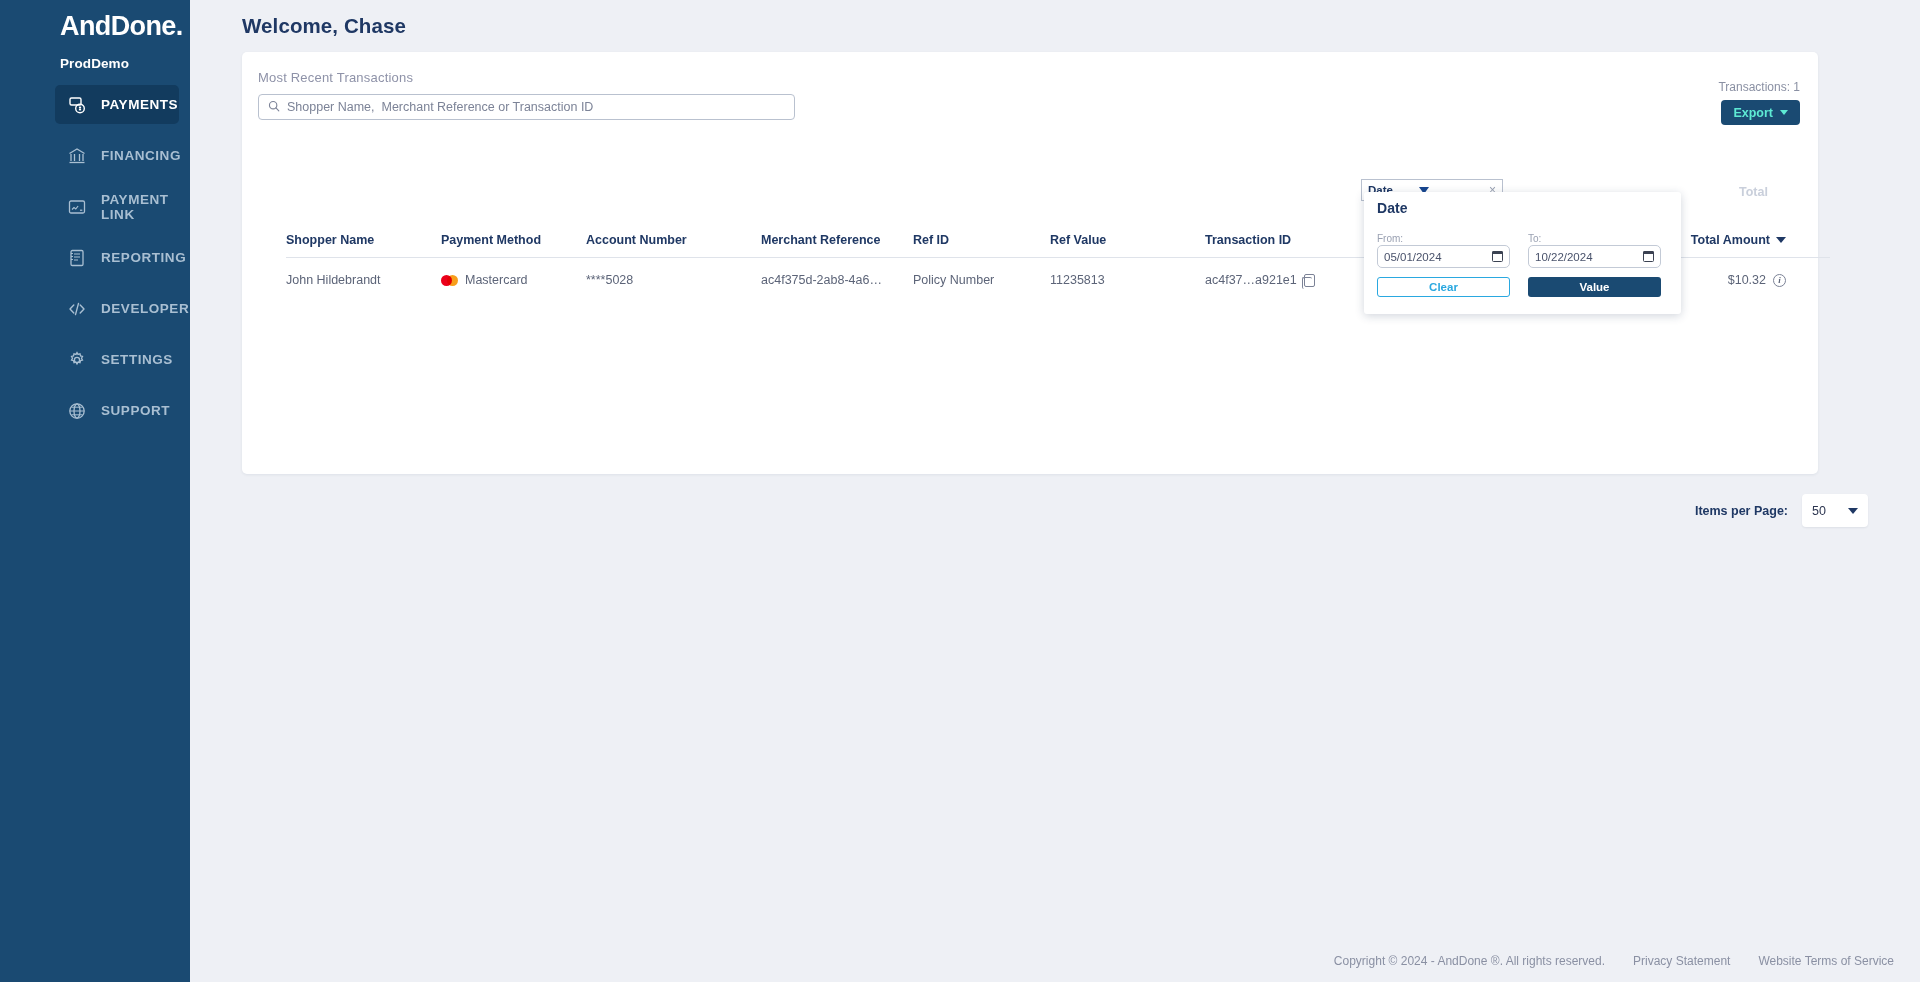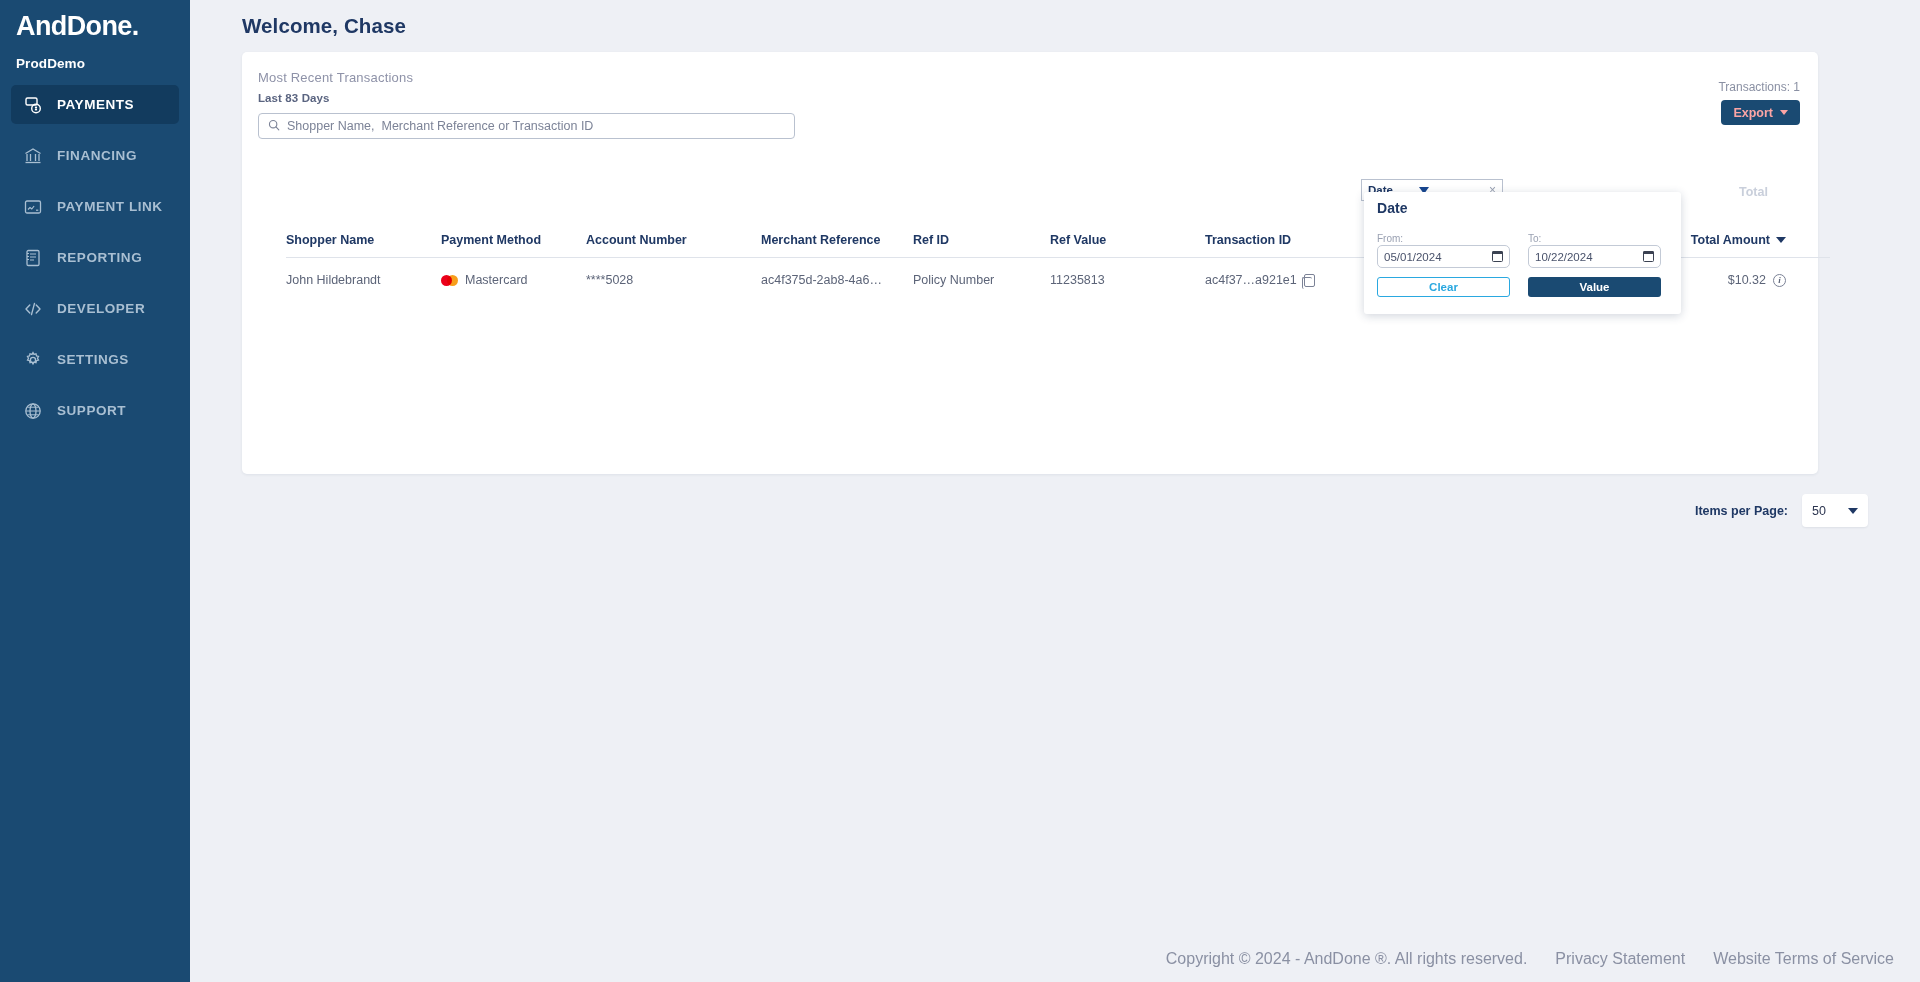--- a/index.html
+++ b/index.html
@@ -11,20 +11,21 @@
   }
   .app { display: flex; width: 1920px; height: 982px; position: relative; }
 
   
   .sidebar {
     width: 190px; height: 982px;
     background: #1a4a72;
     flex: 0 0 190px;
     position: relative;
     color: #fff;
+    padding-left: 44px;
   }
   .logo-wrap { padding: 12px 16px 0 16px; }
   .logo {
     font-size: 27px; font-weight: 700; letter-spacing: -0.6px;
     color: #ffffff; line-height: 1.05;
   }
   .logo .dot { font-size: 27px; }
   .tenant {
     margin: 16px 0 0 16px;
     font-size: 13.5px; font-weight: 700; color: #ffffff;
@@ -101,21 +102,21 @@
     background: transparent;
   }
   .search-input::placeholder { color: #7c8397; }
 
   .tx-count {
     position: absolute; right: 18px; top: 28px;
     font-size: 12px; color: #8a90a3;
   }
   .export-btn {
     position: absolute; right: 18px; top: 48px;
-    background: #1a4a72; color: #fca5a5;
+    background: #1a4a72; color: #5eead4;
     border: 0; border-radius: 4px;
     height: 25px; padding: 0 12px;
     font-size: 12.5px; font-weight: 700;
     font-family: "Liberation Sans", sans-serif;
     display: flex; align-items: center; gap: 7px;
     cursor: pointer;
   }
   .caret-d { width: 0; height: 0; border-left: 4px solid transparent; border-right: 4px solid transparent; border-top: 5px solid currentColor; display: inline-block; }
 
   
@@ -165,21 +166,21 @@
     border-radius: 4px; box-shadow: 0 1px 2px rgba(20,40,70,0.08);
     display: flex; align-items: center; justify-content: space-between;
     padding: 0 10px; cursor: pointer;
   }
   .ipp-val { font-size: 12.5px; color: #2c3550; }
 
   
   .footer {
     position: absolute; right: 26px; bottom: 14px;
     display: flex; align-items: center; gap: 28px;
-    font-size: 16px; color: #8a90a3;
+    font-size: 12px; color: #8a90a3;
   }
   .footer a { color: #8a90a3; text-decoration: none; cursor: pointer; }
 
   
   .chip {
     position: absolute; left: 1171px; top: 179px;
     width: 142px; height: 22px;
     background: #fff; border: 1px solid #b9c1cf;
     display: flex; align-items: center; padding: 0 6px;
     z-index: 8; cursor: pointer;
@@ -323,21 +324,20 @@
     </nav>
 
   </aside>
 
   <main class="main">
     <h1 class="page-title">Welcome, Chase</h1>
 
     <section class="card">
       <div class="card-head">
         <div class="card-title">Most Recent Transactions</div>
-        <div class="card-sub">Last 83 Days</div>
 
         <div class="search-box">
           <span>
             <svg width="12" height="12" viewBox="0 0 14 14" fill="none" stroke="#7c8397" stroke-width="1.3">
               <circle cx="6" cy="6" r="4.3"></circle>
                 <path d="M9.3 9.3L12.6 12.6" stroke-linecap="round"></path>
             </svg>
           </span>
           <input class="search-input" type="text" placeholder="Shopper Name,  Merchant Reference or Transaction ID" style="">
         </div>

